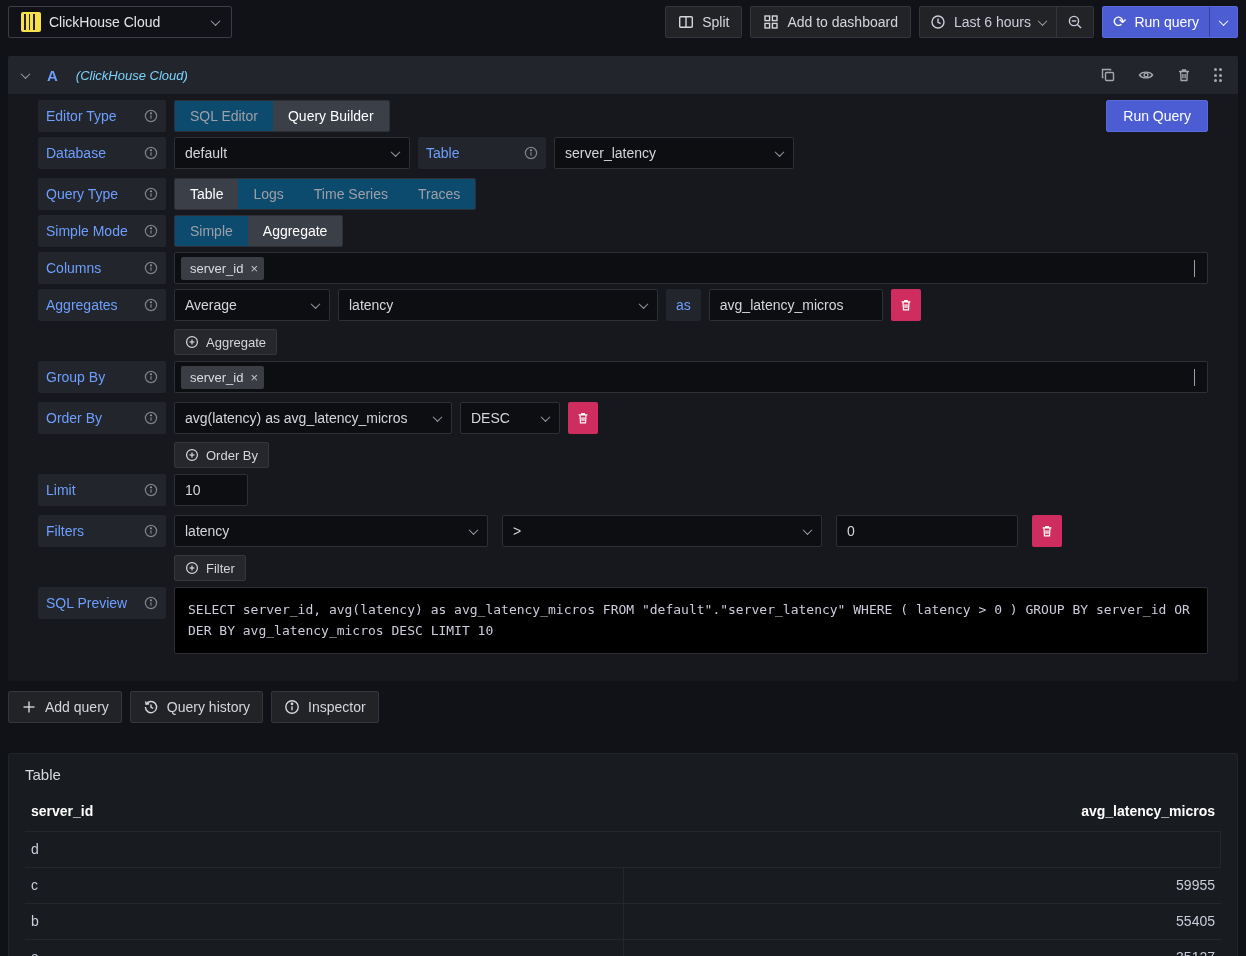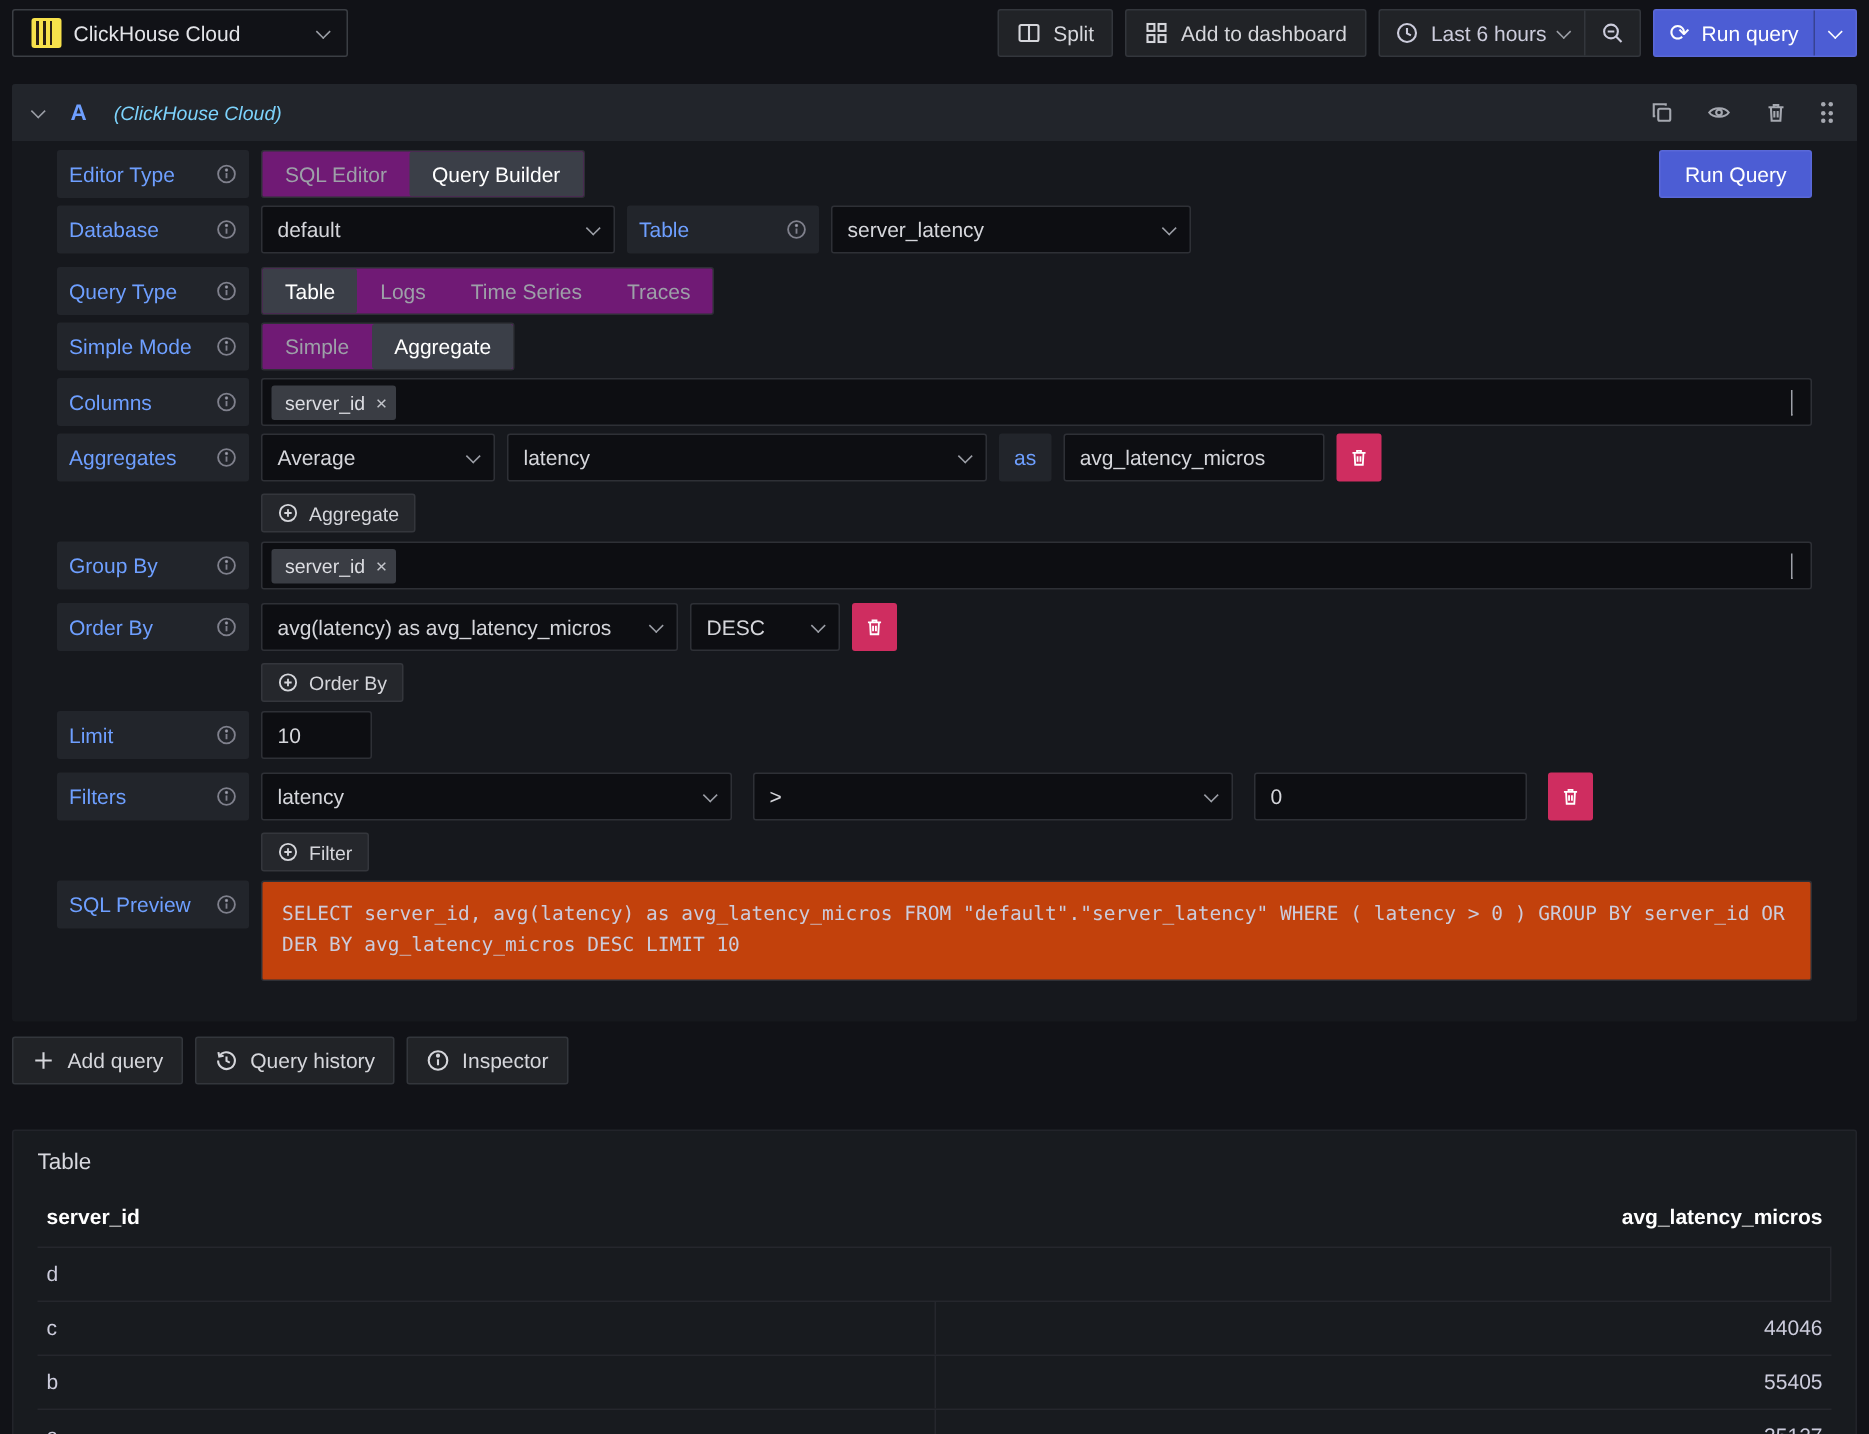--- a/index.html
+++ b/index.html
@@ -49,31 +49,31 @@
   .flabel .info { color:rgba(204,204,220,0.55); display:flex; }
   .input, .select { height:32px; background:#0d0e12; border:1px solid #2e3036; border-radius:2px;
     display:flex; align-items:center; padding:0 10px; color:#d5d6db; cursor:pointer; }
   .select { justify-content:space-between; gap:10px; }
   .multiselect { flex:1; height:32px; background:#0d0e12; border:1px solid #2e3036; border-radius:2px;
     display:flex; align-items:center; padding:0 12px 0 6px; gap:6px; cursor:pointer; }
   .multiselect .chevwrap { margin-left:auto; }
   .chip { background:#3a3d44; color:#dcdde2; border-radius:2px; padding:4px 6px 4px 9px; font-size:13px;
     display:inline-flex; gap:7px; align-items:center; }
   .chip .x { color:#c3c5cb; cursor:pointer; font-size:13px; line-height:1; }
-  .radio-group { display:inline-flex; height:32px; border:1px solid #2e3036; background:#701a75; border-radius:2px; overflow:hidden; }
+  .radio-group { display:inline-flex; height:32px; border:1px solid #2e3036; background:#0c4a6e; border-radius:2px; overflow:hidden; }
   .radio-option { padding:0 15px; display:flex; align-items:center; color:#9da0a8; font-weight:500; cursor:pointer; }
   .radio-option.selected { background:#3b3f48; color:#fff; border-radius:2px; }
   .as-box { height:32px; background:#22252b; border-radius:2px; display:flex; align-items:center;
     padding:0 10px; color:#6e9fff; font-weight:500; }
   .trash-btn { width:30px; height:32px; background:#cf2d60; border:none; border-radius:2px;
     display:flex; align-items:center; justify-content:center; color:#fff; cursor:pointer; flex:none; }
   .add-btn { height:26px; margin:3px 0 6px 136px; background:#25272c; border:1px solid #34363c; border-radius:2px;
     color:#d5d6db; font-size:13px; font-weight:500; display:inline-flex; align-items:center; gap:7px;
     padding:0 10px; cursor:pointer; }
-  .sql-box { flex:1; border:1px solid #2e3036; background:#c2410c; border-radius:2px; padding:11px 13px;
+  .sql-box { flex:1; border:1px solid #2e3036; background:#000000; border-radius:2px; padding:11px 13px;
     font-family:"DejaVu Sans Mono","Liberation Mono",monospace; font-size:13px; line-height:1.65;
     color:#ccccdc; min-height:62px; word-break:break-all; }
   
   .footer-row { margin:10px 8px 0; display:flex; gap:8px; }
   
   .table-panel { margin:30px 8px 0; background:#181b1f; border:1px solid #22242a; border-radius:2px;
     padding:10px 16px 16px; height:236px; }
   .tp-title { font-size:15px; font-weight:500; color:#d8d9df; margin:2px 0 16px; }
   .thead { display:flex; padding:4px 6px 12px; }
   .th { font-weight:700; color:#ffffff; font-size:14px; }
@@ -476,21 +476,21 @@
   <div class="tp-title">Table</div>
   <div class="thead">
     <span class="th c1">server_id</span>
     <span class="th c2">avg_latency_micros</span>
   </div>
   <div class="tr">
     <span class="td c1">d</span>
   </div>
   <div class="tr">
     <span class="td c1">c</span>
-    <span class="td c2">44046</span>
+    <span class="td c2">59955</span>
   </div>
   <div class="tr">
     <span class="td c1">b</span>
     <span class="td c2">55405</span>
   </div>
   <div class="tr">
     <span class="td c1">a</span>
     <span class="td c2">35127</span>
   </div>
 </div>

